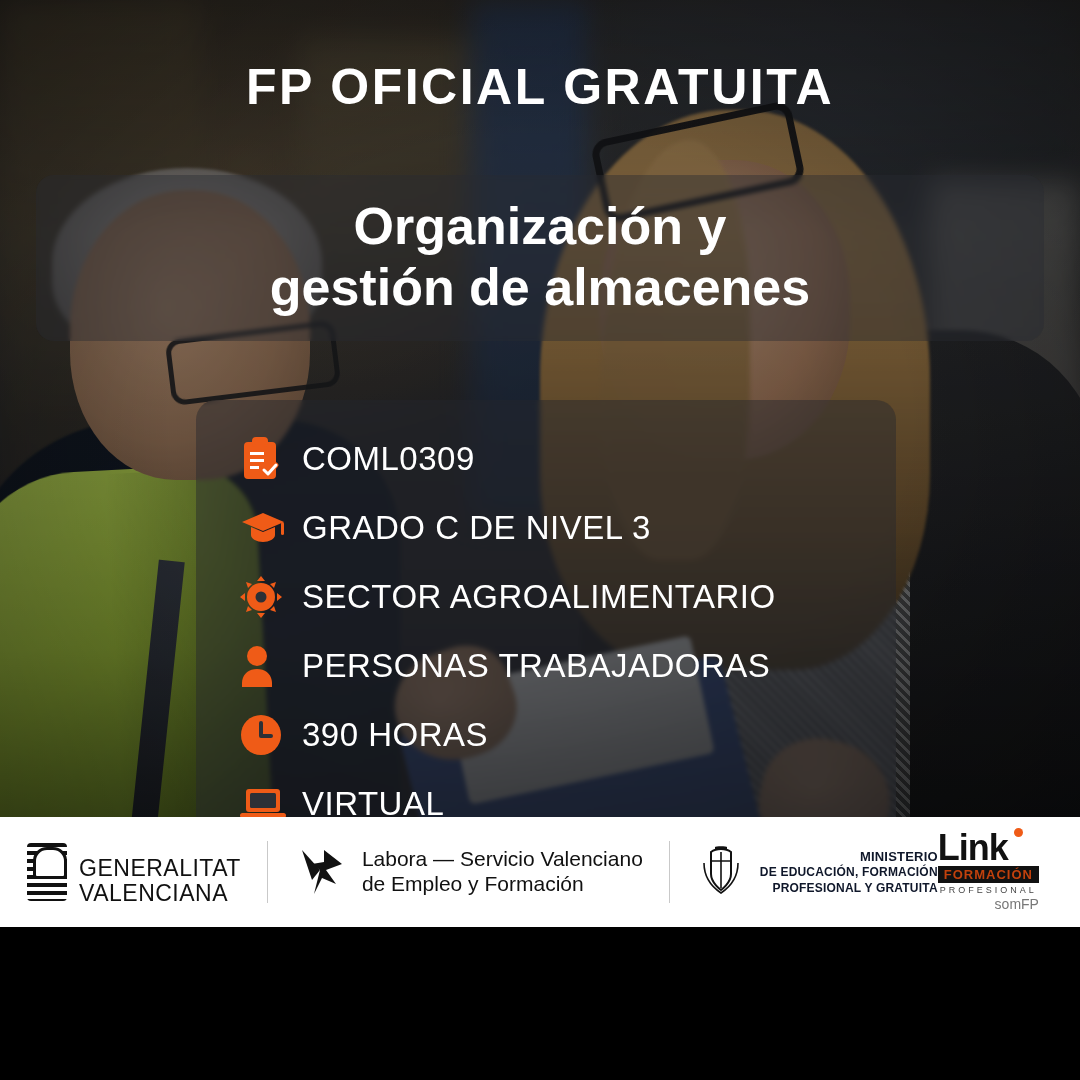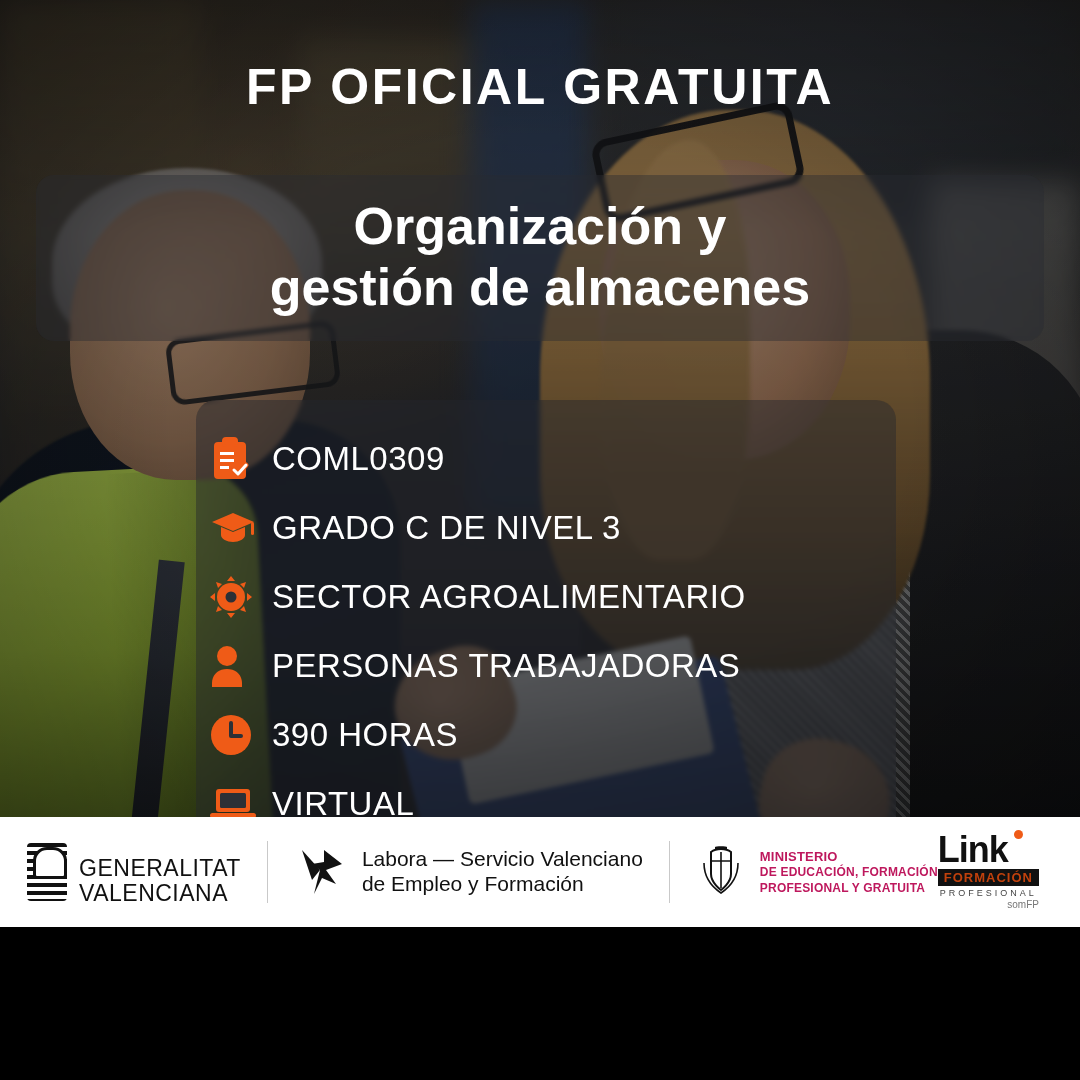--- a/index.html
+++ b/index.html
@@ -221,21 +221,21 @@
     color: #ffffff;
     font-size: 52px;
     font-weight: 700;
     line-height: 1.18;
   }
   .subtitle span { display: block; }
 
   
   .details {
     position: absolute;
-    left: 210px;
+    left: 240px;
     top: 424px;
     width: 660px;
   }
   .row {
     display: flex;
     align-items: center;
     height: 69px;
   }
   .row .ic {
     width: 62px;
@@ -299,40 +299,40 @@
   .logo-labora .mark svg { display:block; }
   .logo-labora .words {
     font-size: 21px; font-weight: 400; line-height: 1.18; color:#111;
   }
   .logo-ministerio { gap: 14px; }
   .logo-ministerio .crest {
     width: 50px; height: 58px; flex: none;
     display:flex; align-items:center; justify-content:center;
   }
   .logo-ministerio .words {
-    font-size: 12px; line-height: 1.32; font-weight: 700; letter-spacing: .2px; color:#be185d;
+    font-size: 12px; line-height: 1.32; font-weight: 700; letter-spacing: .2px; color:#0f172a;text-align:right;
   }
   .logo-ministerio .words .m1 { font-size: 13px; }
   .logo-link { margin-right: 34px; align-items: center; }
   .logo-link .lk {
     font-size: 36px; font-weight: 700; line-height: .9; letter-spacing: -1px; color:#111;
     position: relative;
   }
   .logo-link .lk .dot {
     position:absolute; right: 16px; top: -4px; width: 9px; height: 9px; background:#ef5b17; border-radius:50%;
   }
   .logo-link .lk2 {
     background:#111; color:#c2410c; font-size: 13px; font-weight:700; letter-spacing:1px;
     padding: 1px 6px; margin-top: 2px; display:block; text-align:center;
   }
   .logo-link .lk3 {
     font-size: 9px; letter-spacing: 3px; color:#444; text-align:center; margin-top:2px;
   }
   .logo-link .lk4 {
-    font-size: 10px; color:#777; text-align:right; margin-top:1px;
+    font-size: 14px; color:#777; text-align:right; margin-top:1px;
   }
 </style>
 </head>
 <body>
 
 <div class="poster">
 
   <div class="photo">
     <div class="bg-base"></div>
     <div class="shelf a"></div>

